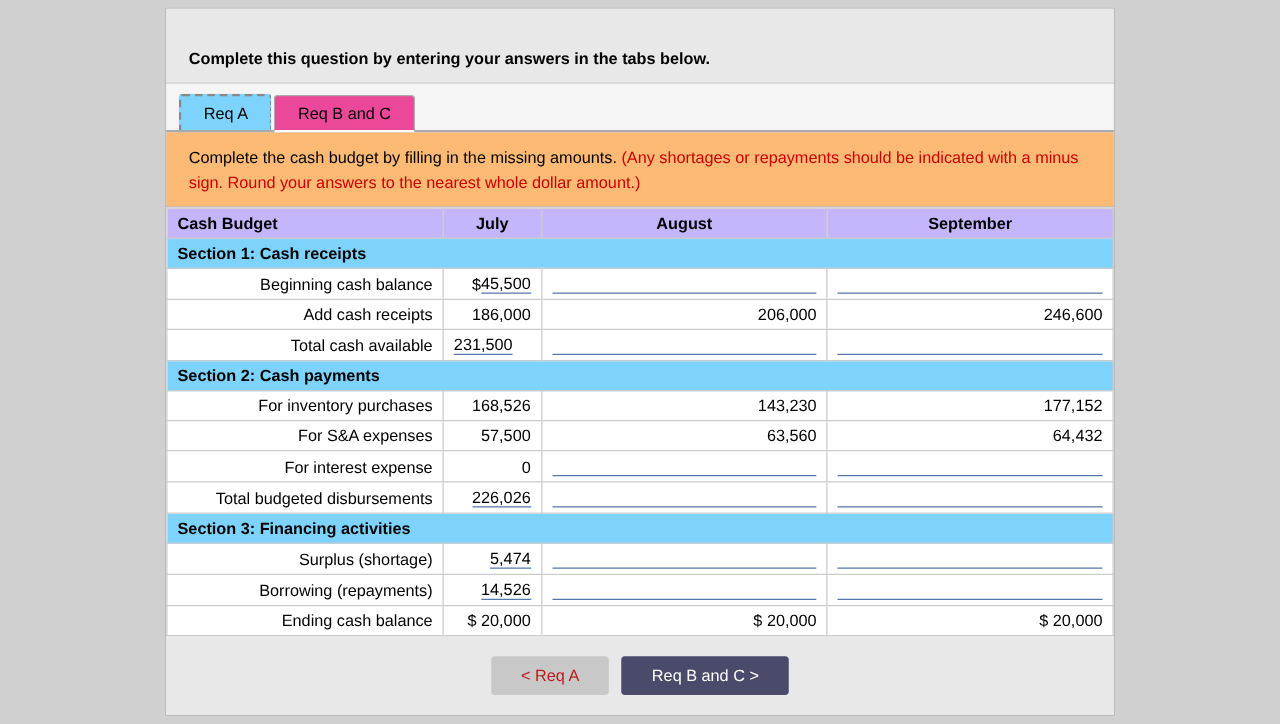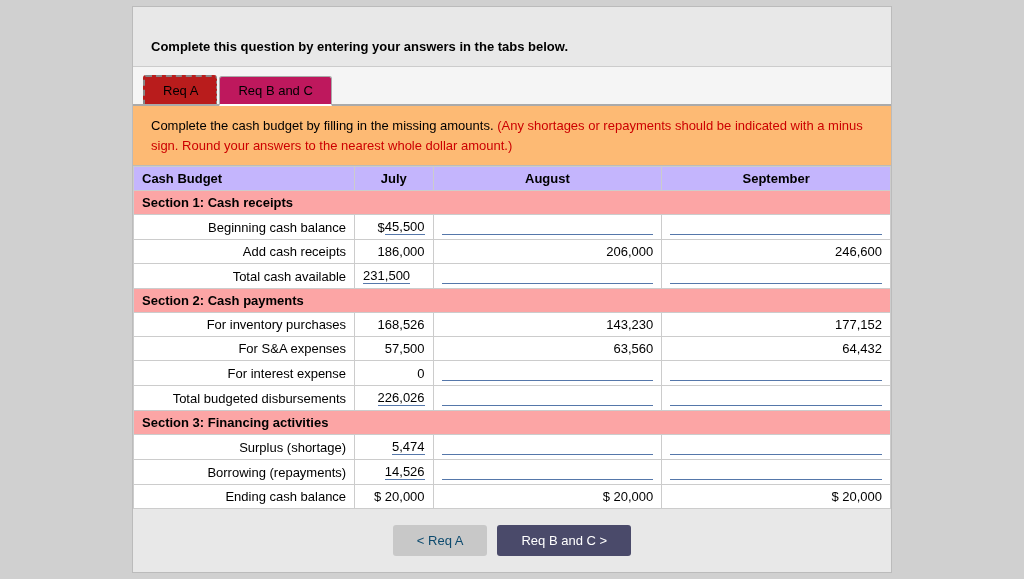--- a/index.html
+++ b/index.html
@@ -29,29 +29,29 @@
       display: flex;
       align-items: flex-end;
       padding: 0 10px;
       border-bottom: 2px solid #aaa;
       padding-top: 8px;
     }
     .tab {
       padding: 6px 18px;
       border: 1px solid #aaa;
       border-bottom: none;
-      background: #b91c1c;
+      background: #7dd3fc;
       cursor: pointer;
       font-size: 13px;
       margin-right: 2px;
       border-top-left-radius: 3px;
       border-top-right-radius: 3px;
     }
     .tab.active {
-      background: #be185d;
+      background: #ec4899;
       border-bottom: 2px solid #fff;
       margin-bottom: -2px;
       font-weight: normal;
     }
     .tab.dotted-left {
       border-left: 2px dashed #888;
       border-top: 2px dashed #888;
       border-right: 1px dashed #888;
     }
     .instruction-box {
@@ -111,29 +111,29 @@
     }
     .nav-btn {
       padding: 8px 24px;
       font-size: 13px;
       cursor: pointer;
       border: none;
       border-radius: 3px;
     }
     .nav-btn.light {
       background: #c8c8c8;
-      color: #0c4a6e;
+      color: #b91c1c;
     }
     .nav-btn.dark {
       background: #4a4a6a;
       color: #fff;
     }
     .section-header td {
       font-weight: bold;
-      background: #fca5a5;
+      background: #7dd3fc;
     }
   </style>
 </head>
 <body>
 
 <div class="container">
 
   <div class="top-instruction">
     <span>Complete this question by entering your answers in the tabs below.</span>
   </div>

